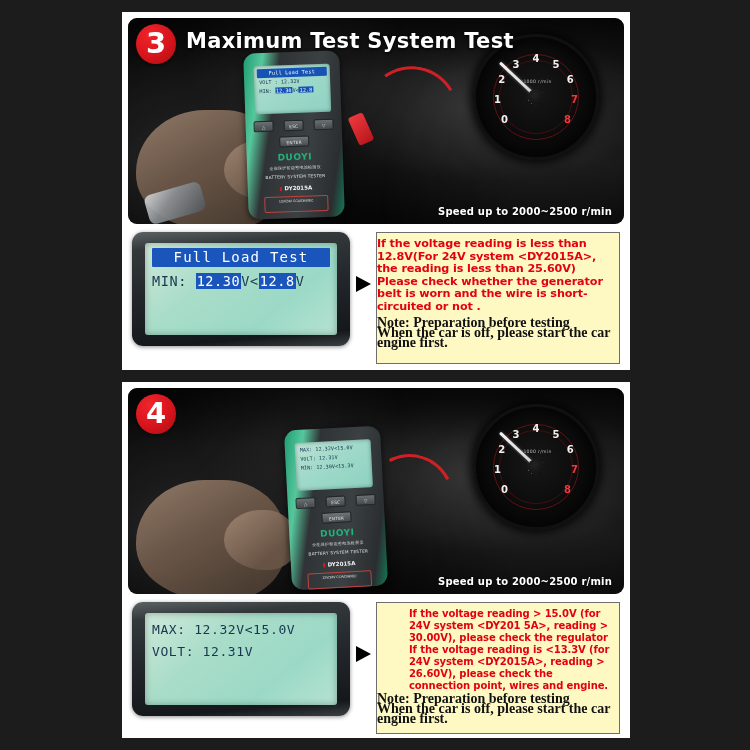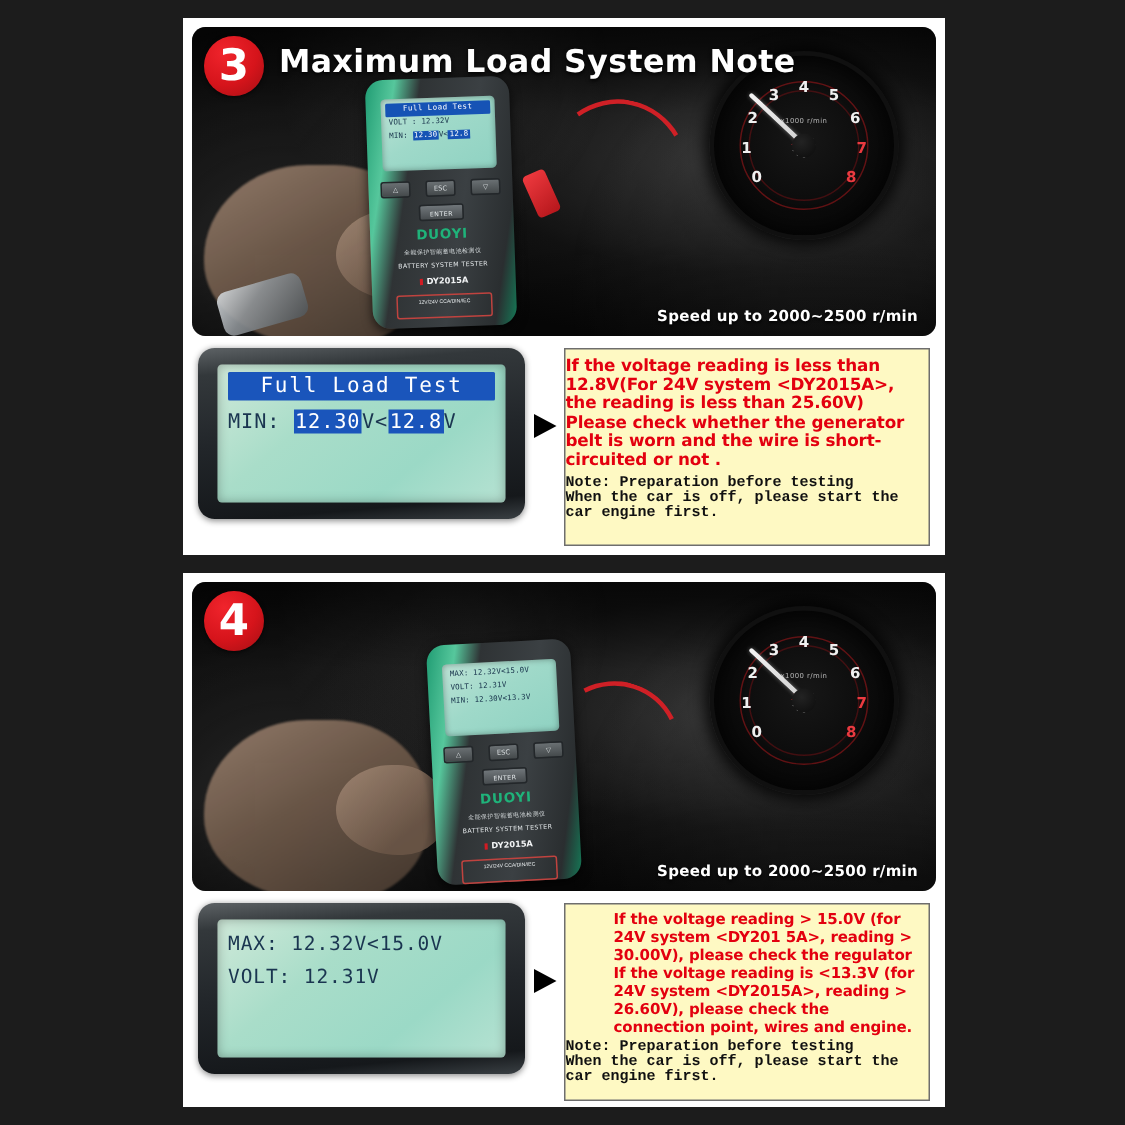--- a/index.html
+++ b/index.html
@@ -418,23 +418,23 @@
     font-weight: bold;
     font-size: 11.2px;
     line-height: 12.6px;
     letter-spacing: -0.1px;
     font-family: "DejaVu Sans", sans-serif;
   }
   .note-sub {
     margin-top: 4px;
     color: #111111;
     font-weight: bold;
-    font-size: 10px;
+    font-size: 14px;
     line-height: 10px;
-    font-family: Liberation Mono, monospace;
+    font-family: Liberation Serif, serif;
   }
   .note-box.tight .note-main { font-size: 10px; line-height: 12px; margin-left: 32px; }
   .note-box.tight .note-sub { margin-top: 2px; }
 </style>
 </head>
 <body>
 
 <div class="page">
 
   <div class="panel" id="panel-3">
@@ -561,21 +561,21 @@
                 <div class="num red" style="transform: rotate(125deg);">
                   <span style="transform: rotate(-125deg);">8</span>
                 </div>
               </div>
             <div class="needle" style="transform: rotate(-46.875deg);"></div>
             <div class="hub"></div>
           </div>
         </div>
 
         <div class="step-badge">3</div>
-        <div class="photo-title">Maximum Load System Note</div>
+        <div class="photo-title">Maximum Test System Test</div>
         <div class="speed-caption">Speed up to 2000~2500 r/min</div>
       </div>
 
       <div class="explain-row">
         <div class="lcd-shell">
           <div class="lcd">
             <div class="lcd-hdr">Full Load Test</div>
             <div class="lcd-line tight"><span>MIN: </span><span class="hl">12.30</span><span>V&lt;</span><span class="hl">12.8</span><span>V</span></div>
           </div>
         </div>

